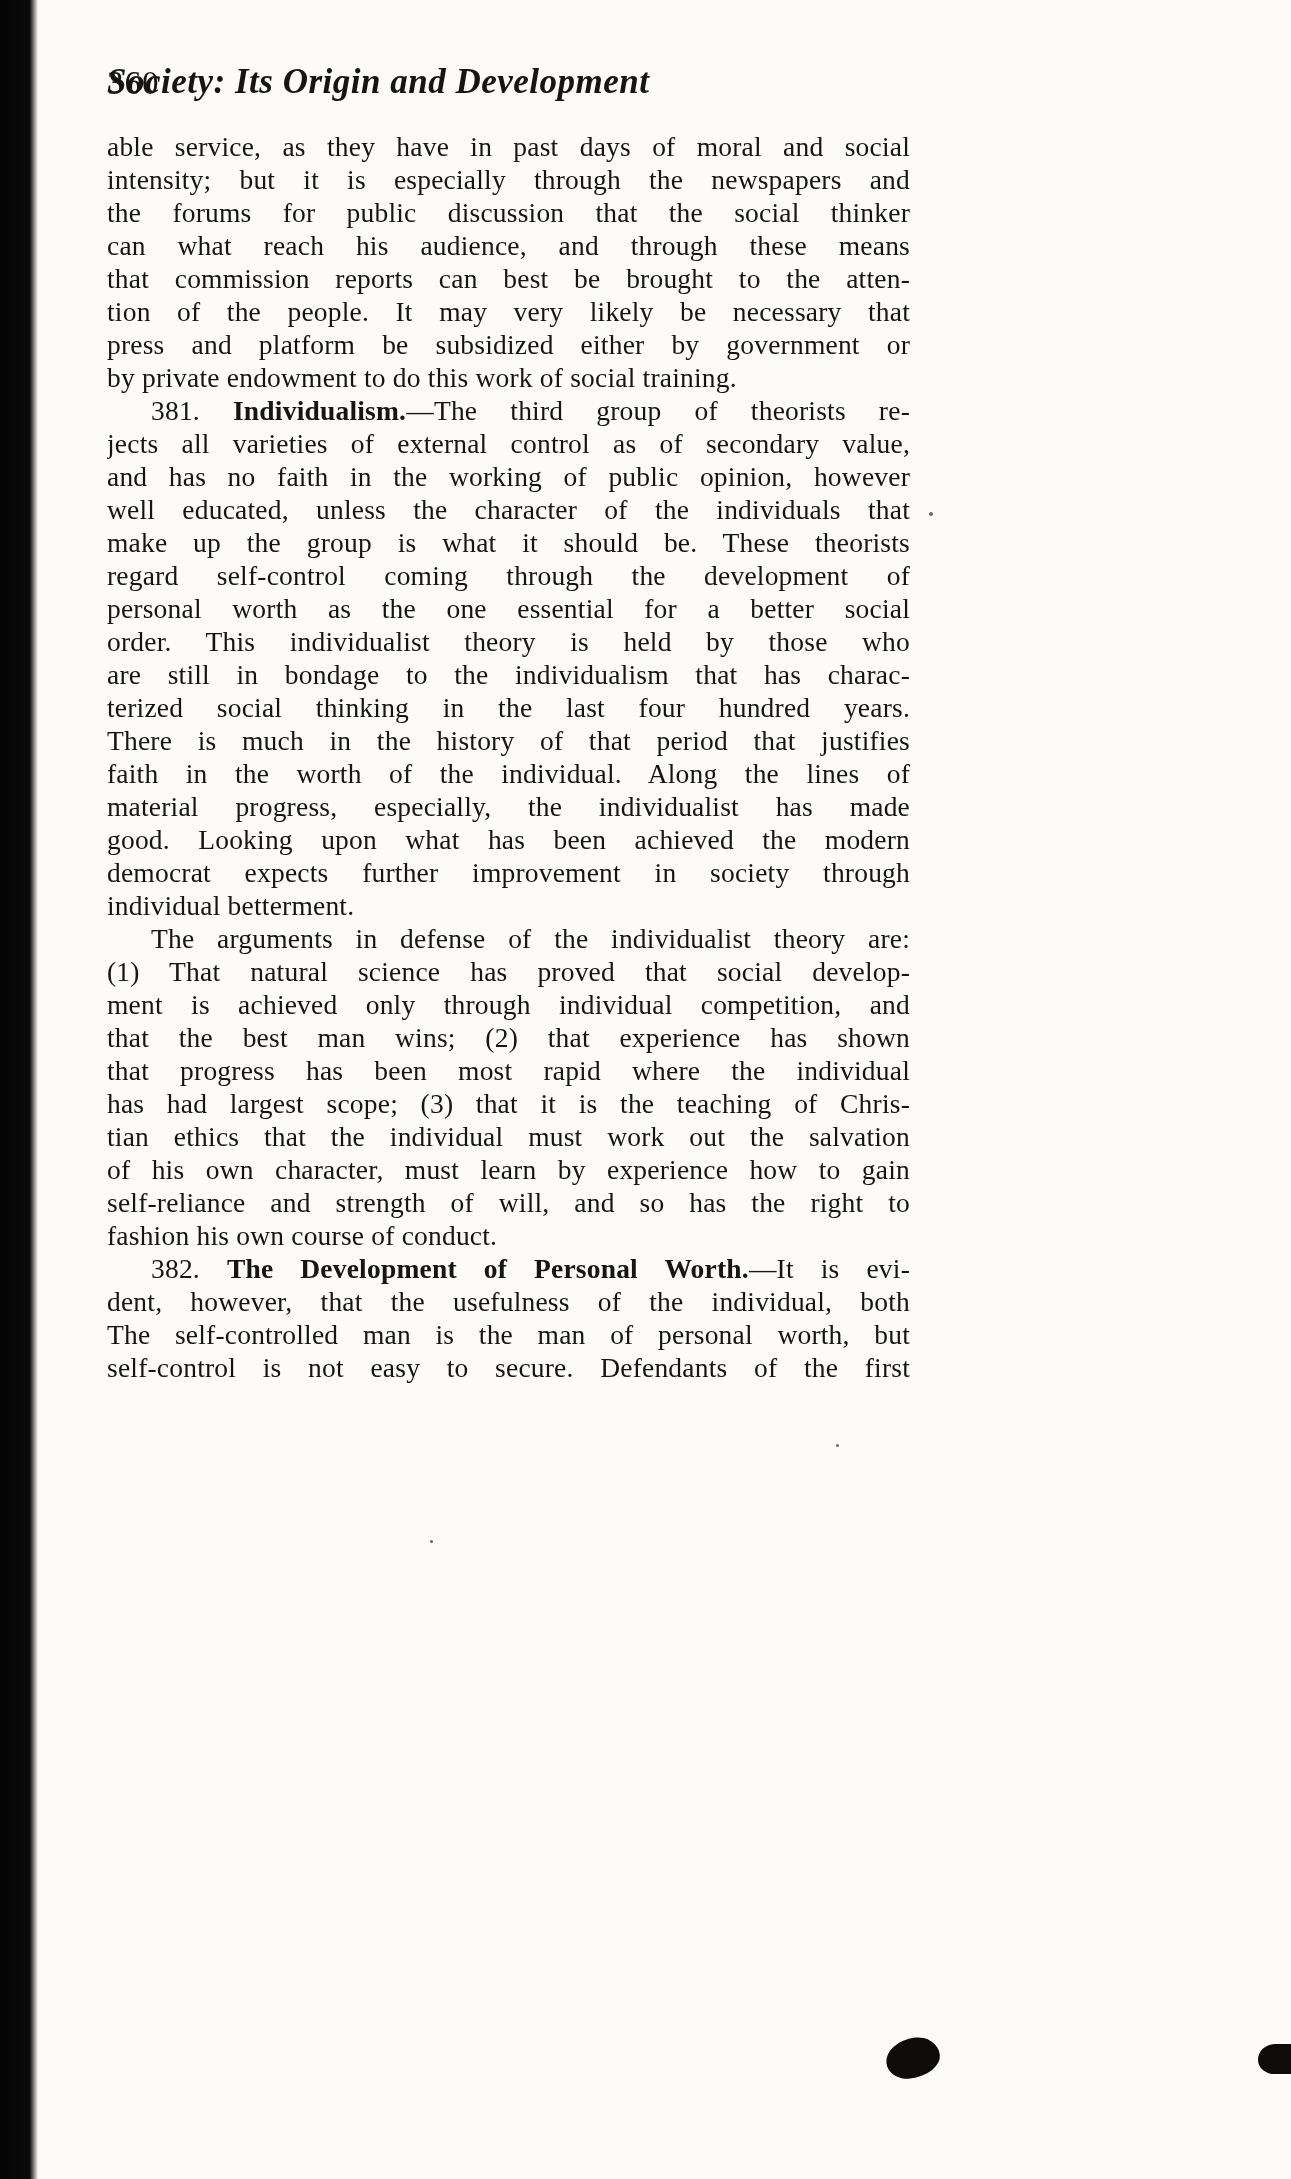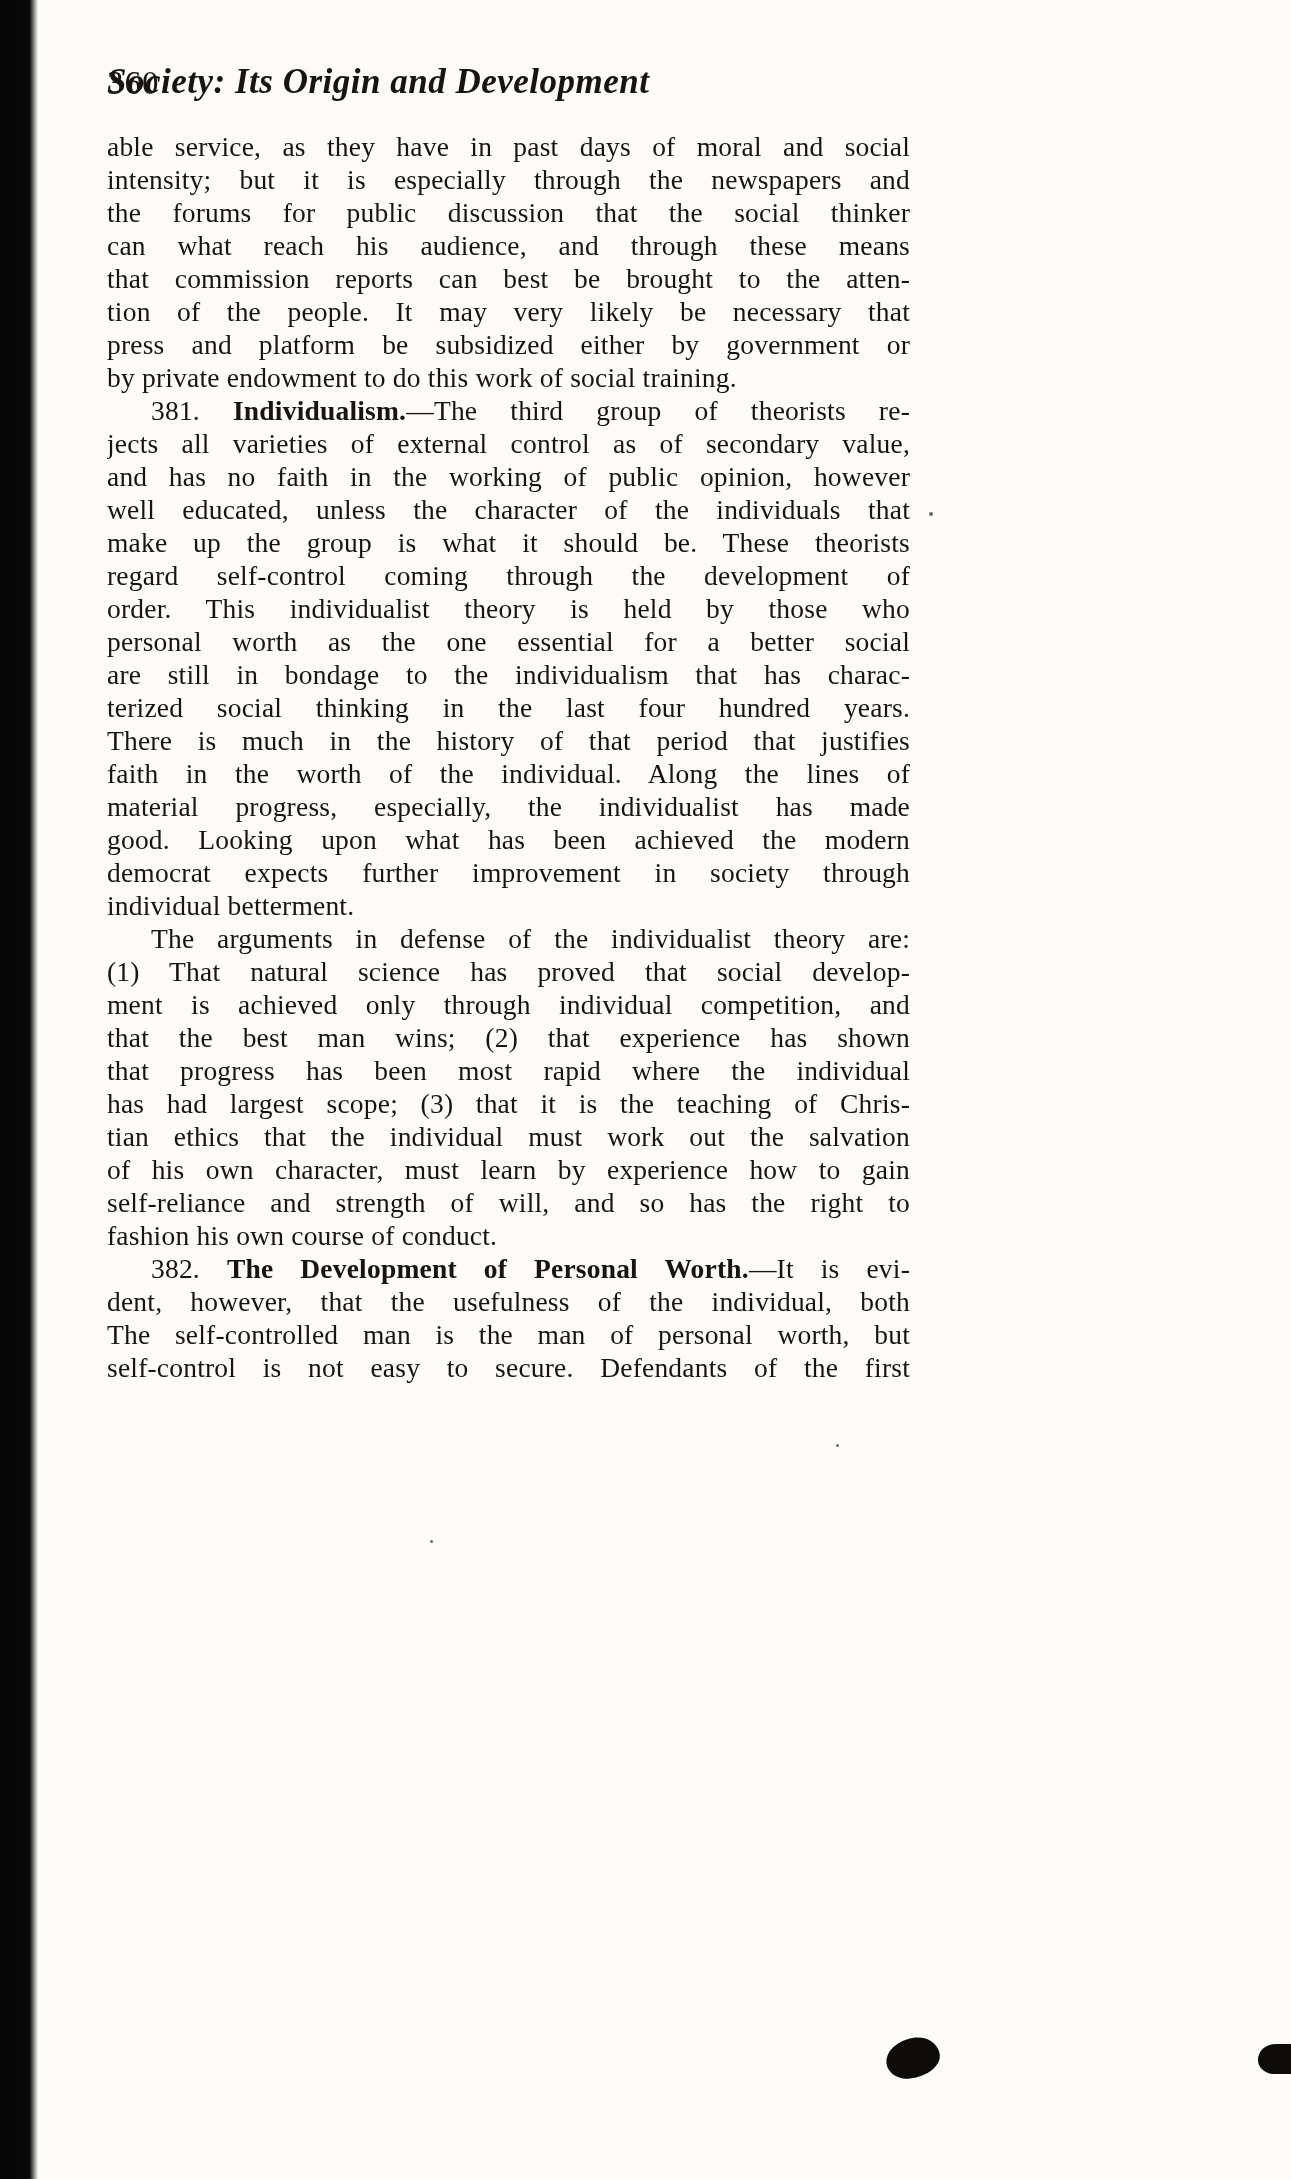--- a/index.html
+++ b/index.html
@@ -128,22 +128,22 @@
           <div class="line"><span>press and platform be subsidized either by government or</span></div>
           <div class="line lastline"><span>by private endowment to do this work of social training.</span></div>
         </div>
         <div class="para">
           <div class="line indent"><span>381.  </span><span class="bold">Individualism.</span><span>—The third group of theorists re-</span></div>
           <div class="line"><span>jects all varieties of external control as of secondary value,</span></div>
           <div class="line"><span>and has no faith in the working of public opinion, however</span></div>
           <div class="line"><span>well educated, unless the character of the individuals that</span></div>
           <div class="line"><span>make up the group is what it should be.  These theorists</span></div>
           <div class="line"><span>regard self-control coming through the development of</span></div>
+          <div class="line"><span>personal worth as the one essential for a better social</span></div>
           <div class="line"><span>order.  This individualist theory is held by those who</span></div>
-          <div class="line"><span>personal worth as the one essential for a better social</span></div>
           <div class="line"><span>are still in bondage to the individualism that has charac-</span></div>
           <div class="line"><span>terized social thinking in the last four hundred years.</span></div>
           <div class="line"><span>There is much in the history of that period that justifies</span></div>
           <div class="line"><span>faith in the worth of the individual.  Along the lines of</span></div>
           <div class="line"><span>material progress, especially, the individualist has made</span></div>
           <div class="line"><span>good.  Looking upon what has been achieved the modern</span></div>
           <div class="line"><span>democrat expects further improvement in society through</span></div>
           <div class="line lastline"><span>individual betterment.</span></div>
         </div>
         <div class="para">

